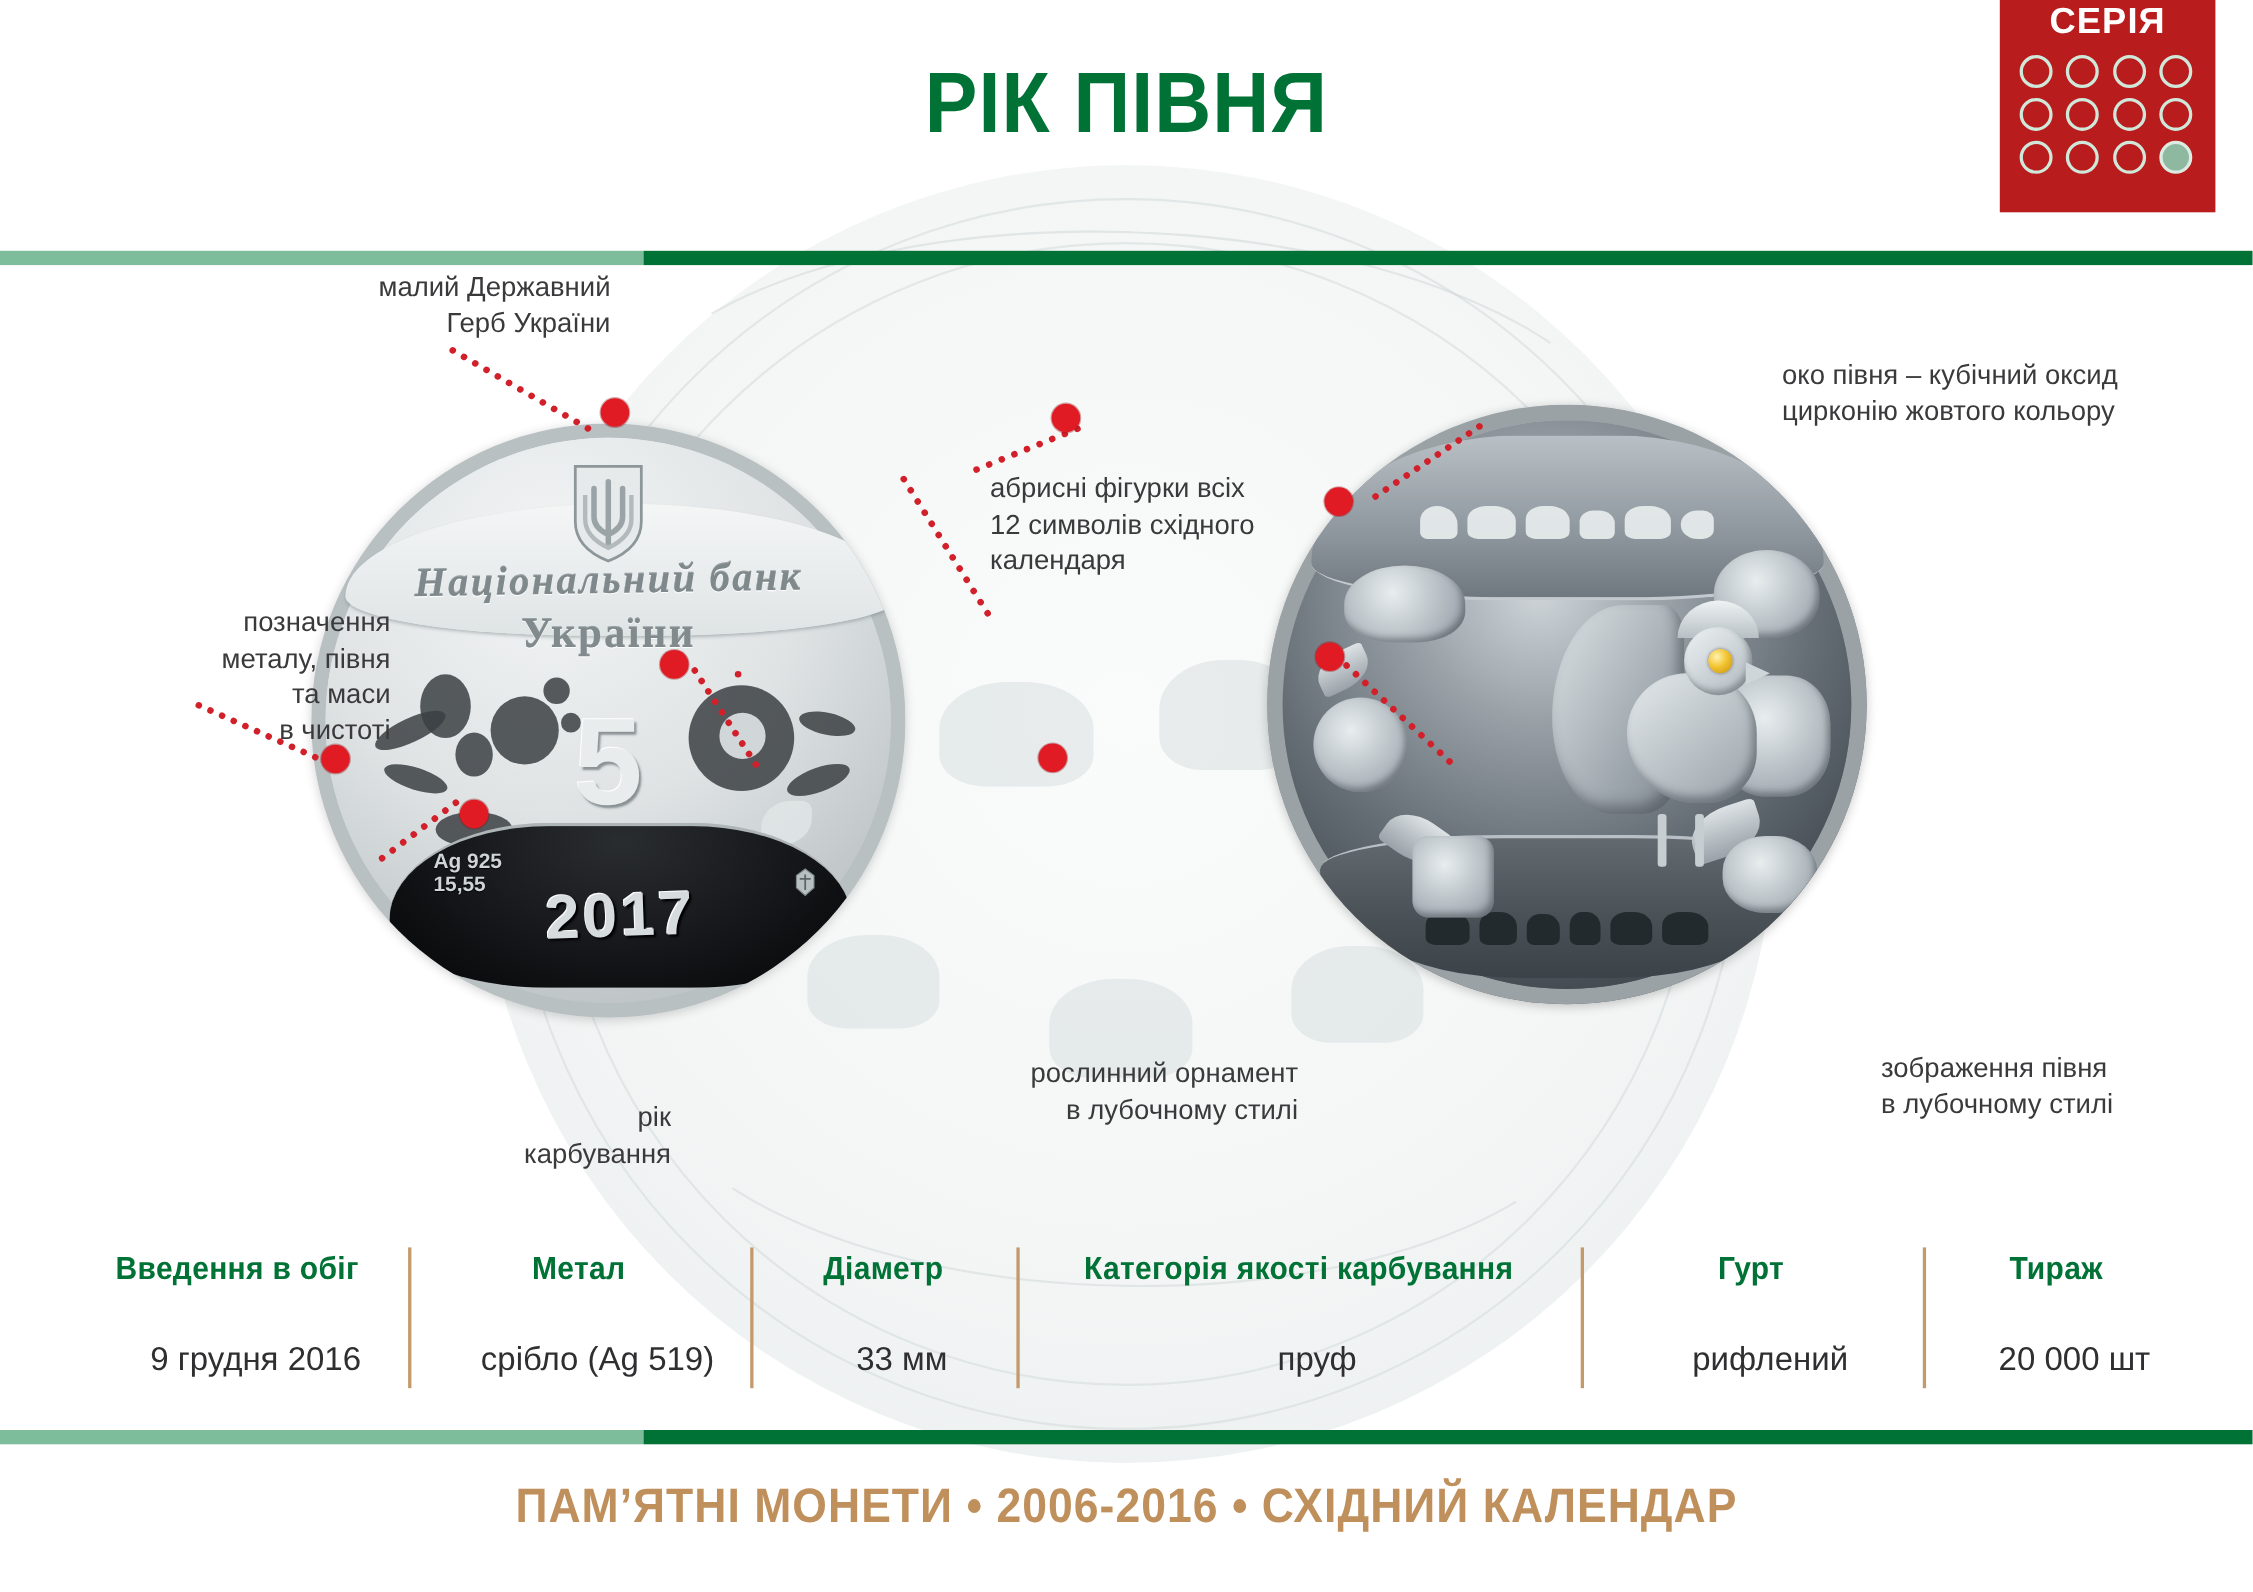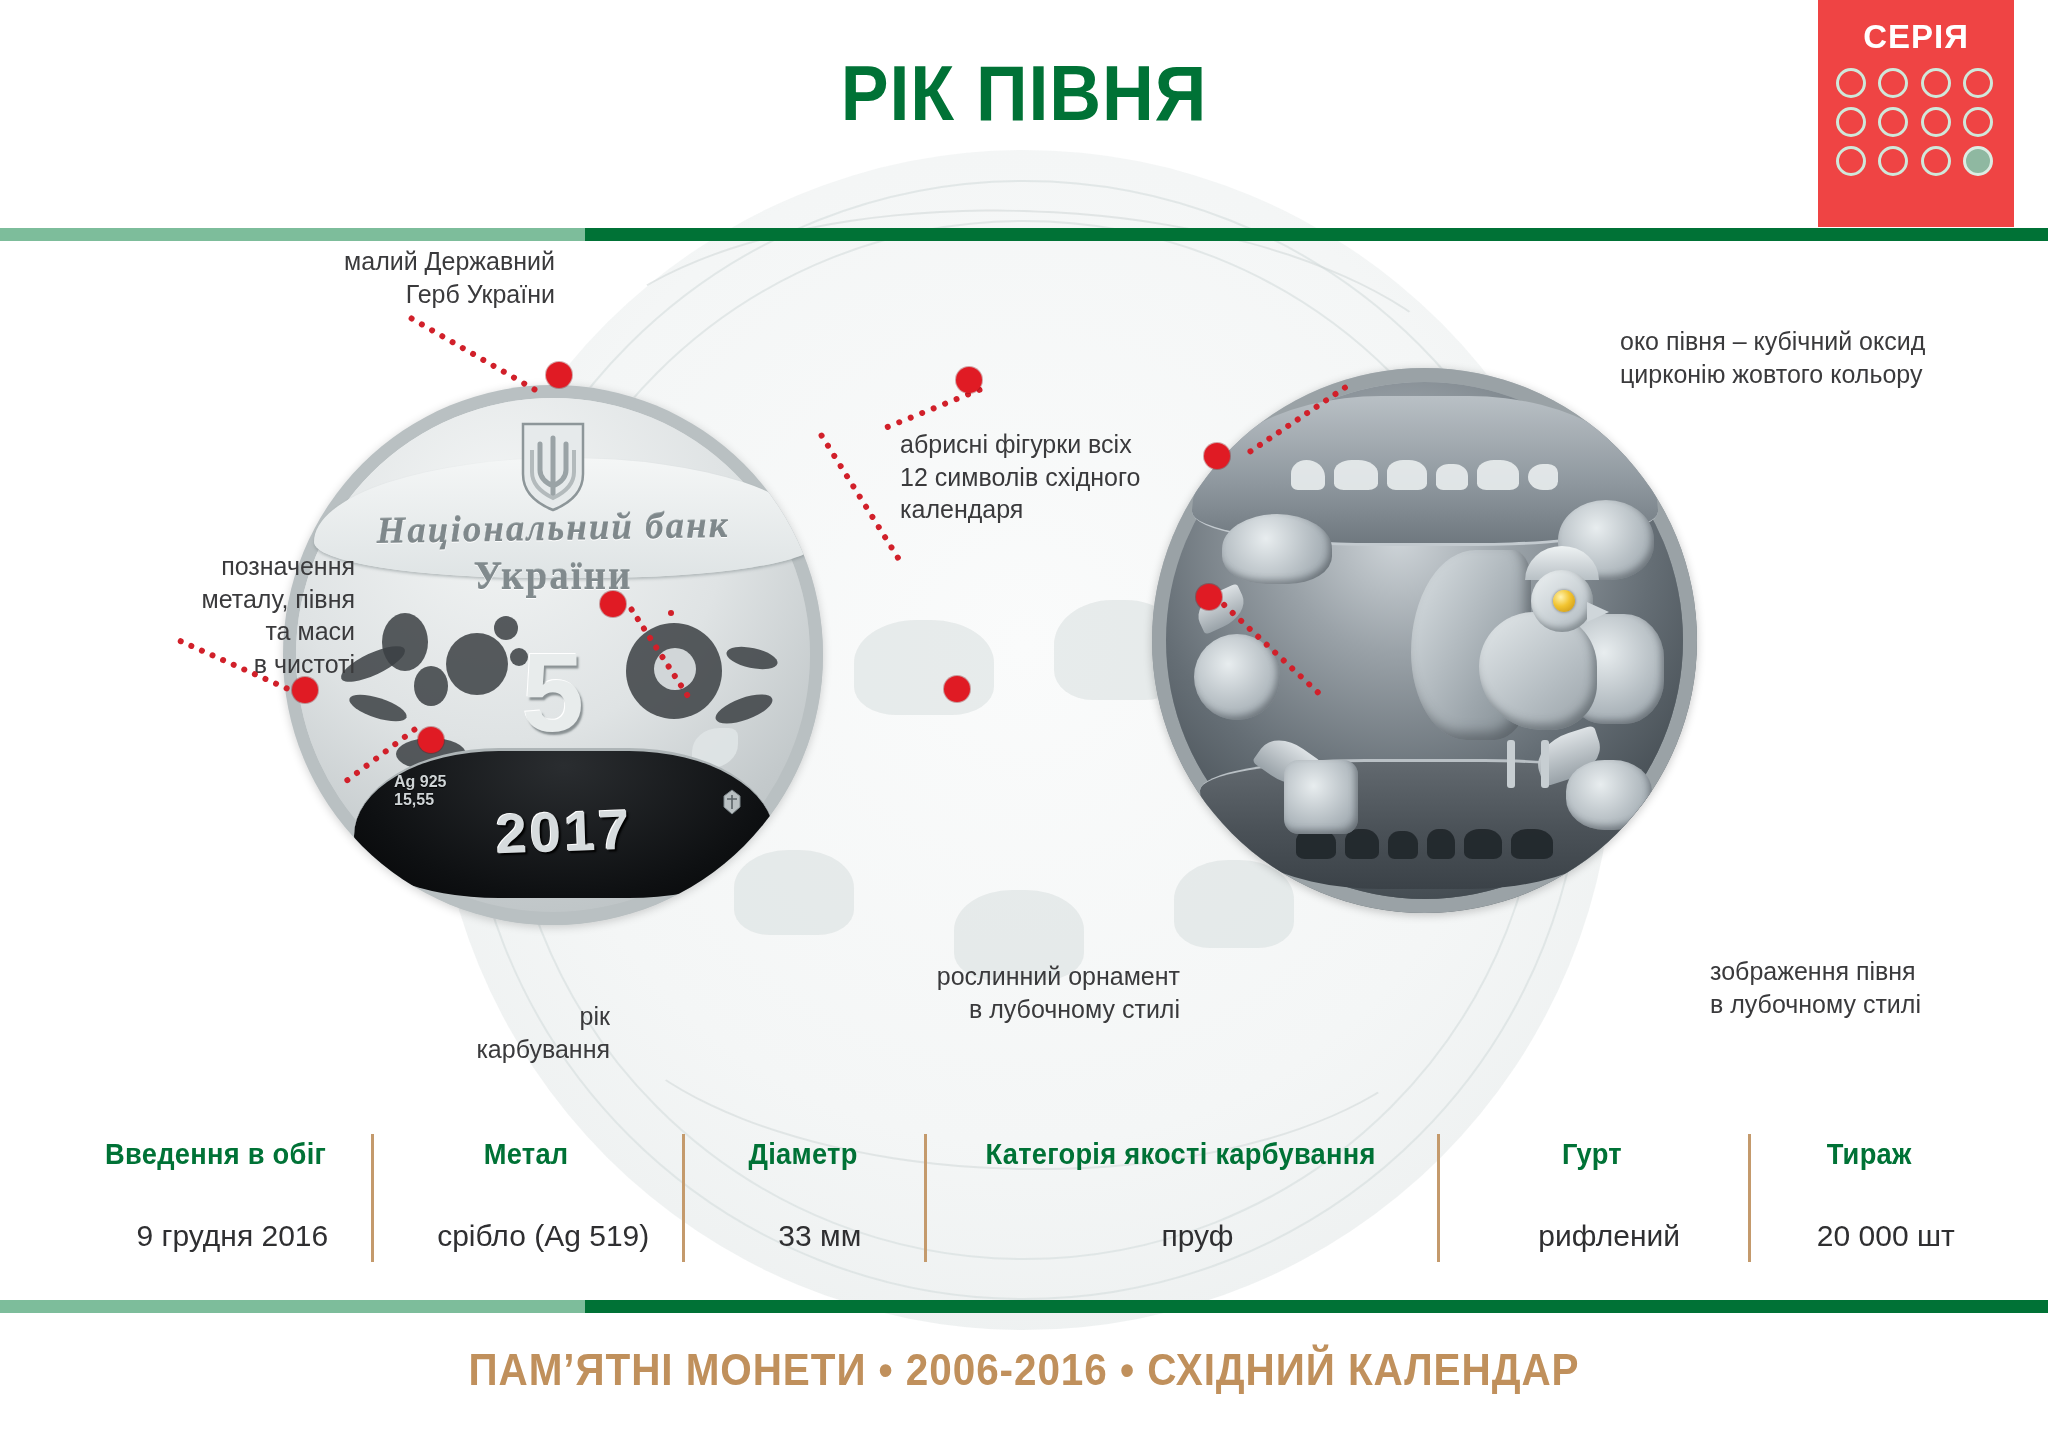--- a/index.html
+++ b/index.html
@@ -64,23 +64,22 @@
     letter-spacing: 1px;
     color: #007236;
     font-family: "Liberation Sans", sans-serif;
     transform: scaleX(.92);
   }
 
   
   #series-badge {
     position: absolute;
     right: 34px; top: 0;
-    width: 196px; height: 227px;
-    background: #ef4444;
-    padding-top: 18px;
+    width: 196px; height: 193px;
+    background: #b91c1c;
   }
   #series-badge .series-label {
     text-align: center;
     color: #ffffff;
     font-size: 33px;
     font-weight: bold;
     letter-spacing: 1px;
     margin-bottom: 12px;
   }
   #series-badge .series-dots {
@@ -182,21 +181,21 @@
   }
   .ob-dark-seg {
     position: absolute;
     left: 58px; bottom: 14px; width: 420px; height: 150px;
     background: radial-gradient(ellipse at 50% 10%, #2a2d30 0%, #0e1012 70%, #050607 100%);
     border-radius: 50% 50% 50% 50% / 85% 85% 60% 60%;
     border-top: 3px solid #aeb5b7;
   }
   .ob-metal {
     position: absolute; left: 40px; top: 22px;
-    font-size: 16px; font-weight: bold;
+    font-size: 19px; font-weight: bold;
     color: #cfd4d6; line-height: 1.12;
     text-align: left;
     text-shadow: 0 1px 1px #000;
   }
   .ob-year {
     position: absolute; left: 0; right: 0; top: 48px;
     text-align: center;
     font-family: "Liberation Sans", sans-serif;
     font-weight: bold;
     font-size: 56px;

